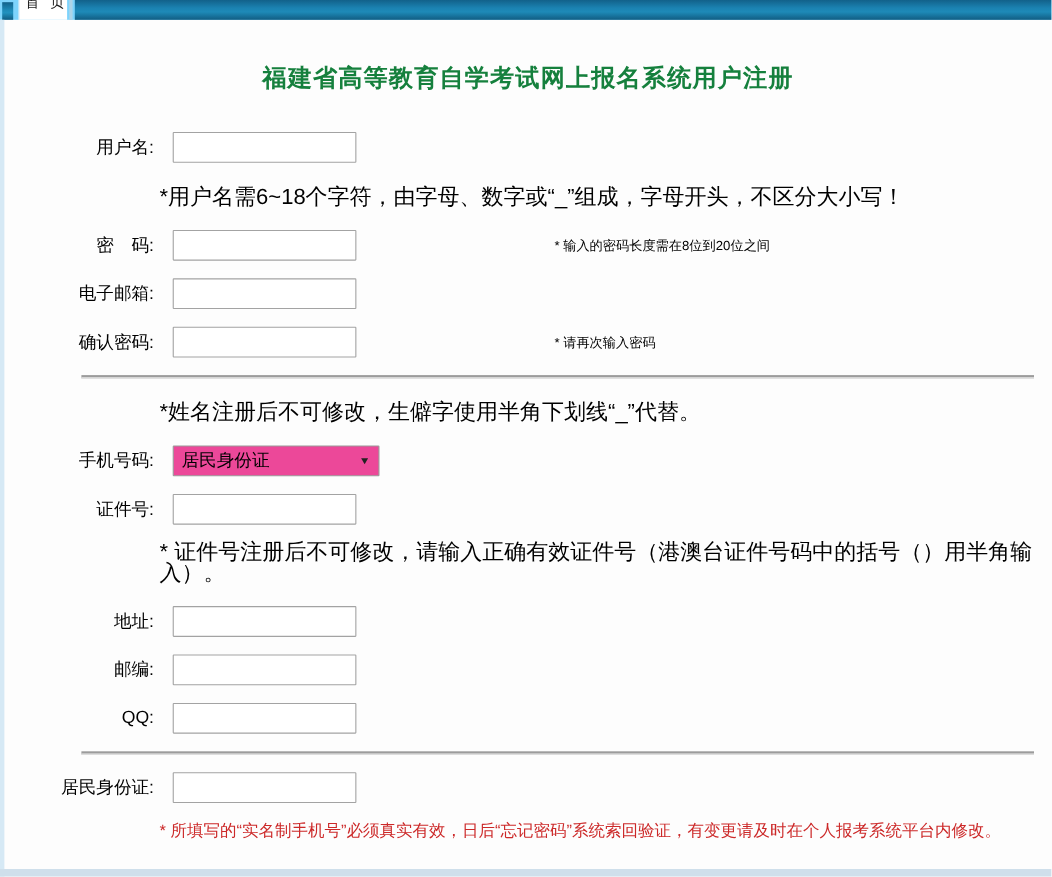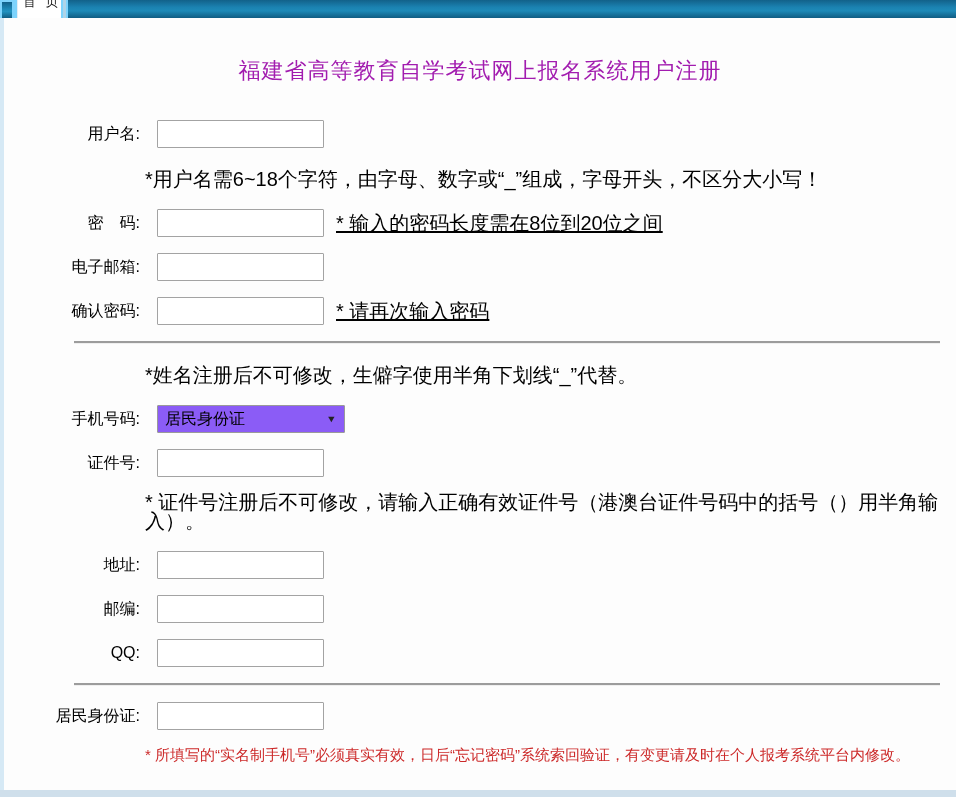--- a/index.html
+++ b/index.html
@@ -24,36 +24,36 @@
     flex:1; margin-left:2px;
     background:linear-gradient(180deg,#12618a 0%,#1b82b1 40%,#1e8ab8 60%,#115d83 100%);
   }
   
   .left-strip { position:absolute; left:0; top:18px; width:4px; height:779px; background:#d6e9f5; }
   .bottom-strip { position:absolute; left:0; bottom:0; width:956px; height:7px; background:#cfdfeb; }
   .content { padding-left:4px; }
   
   .page-title {
     margin-top:38px; text-align:center;
-    color:#a21caf; font-size:22px; font-weight:normal; letter-spacing:1px;
+    color:#15803d; font-size:22px; font-weight:bold; letter-spacing:1px;
   }
   
   .form { margin-top:34px; }
   .row { display:flex; align-items:center; margin-bottom:16px;gap:12px; }
   .lbl { width:136px; flex-shrink:0; text-align:right; padding-right:5px; font-size:16px; white-space:pre; }
   .txt {
     box-sizing:border-box; width:167px; height:28px;
     border:1px solid #a3a3a3; border-radius:1px; background:#fff;
     font-size:15px; padding:0 5px; outline:none;
     font-family:"Liberation Sans","DejaVu Sans",sans-serif;
   }
-  .side-hint { font-size:20px; white-space:nowrap;text-decoration:underline; }
+  .side-hint { margin-left:168px; font-size:12px; white-space:nowrap; }
   .select {
     box-sizing:border-box; width:188px; height:28px;
-    border:1px solid #9a9a9a; border-radius:1px; background:#8b5cf6;
+    border:1px solid #9a9a9a; border-radius:1px; background:#ec4899;
     display:flex; align-items:center; justify-content:space-between;
     padding:0 8px 0 7px; cursor:default;
   }
   .select-value { font-size:16px; }
   .select-arrow { font-size:9px; color:#222; transform:scaleX(1.2); }
   .hint { padding-left:141px; font-size:20px; line-height:19px; }
   .hint-a { margin:22px 0 20px; }
   .hint-b { margin:6px 0 20px; }
   .hint-red { margin-top:4px; padding-left:141px; font-size:15px; color:#cc2929; white-space:nowrap; }
   .divider { height:2px; background:#9c9c9c; border-bottom:1px solid #efefef; }

